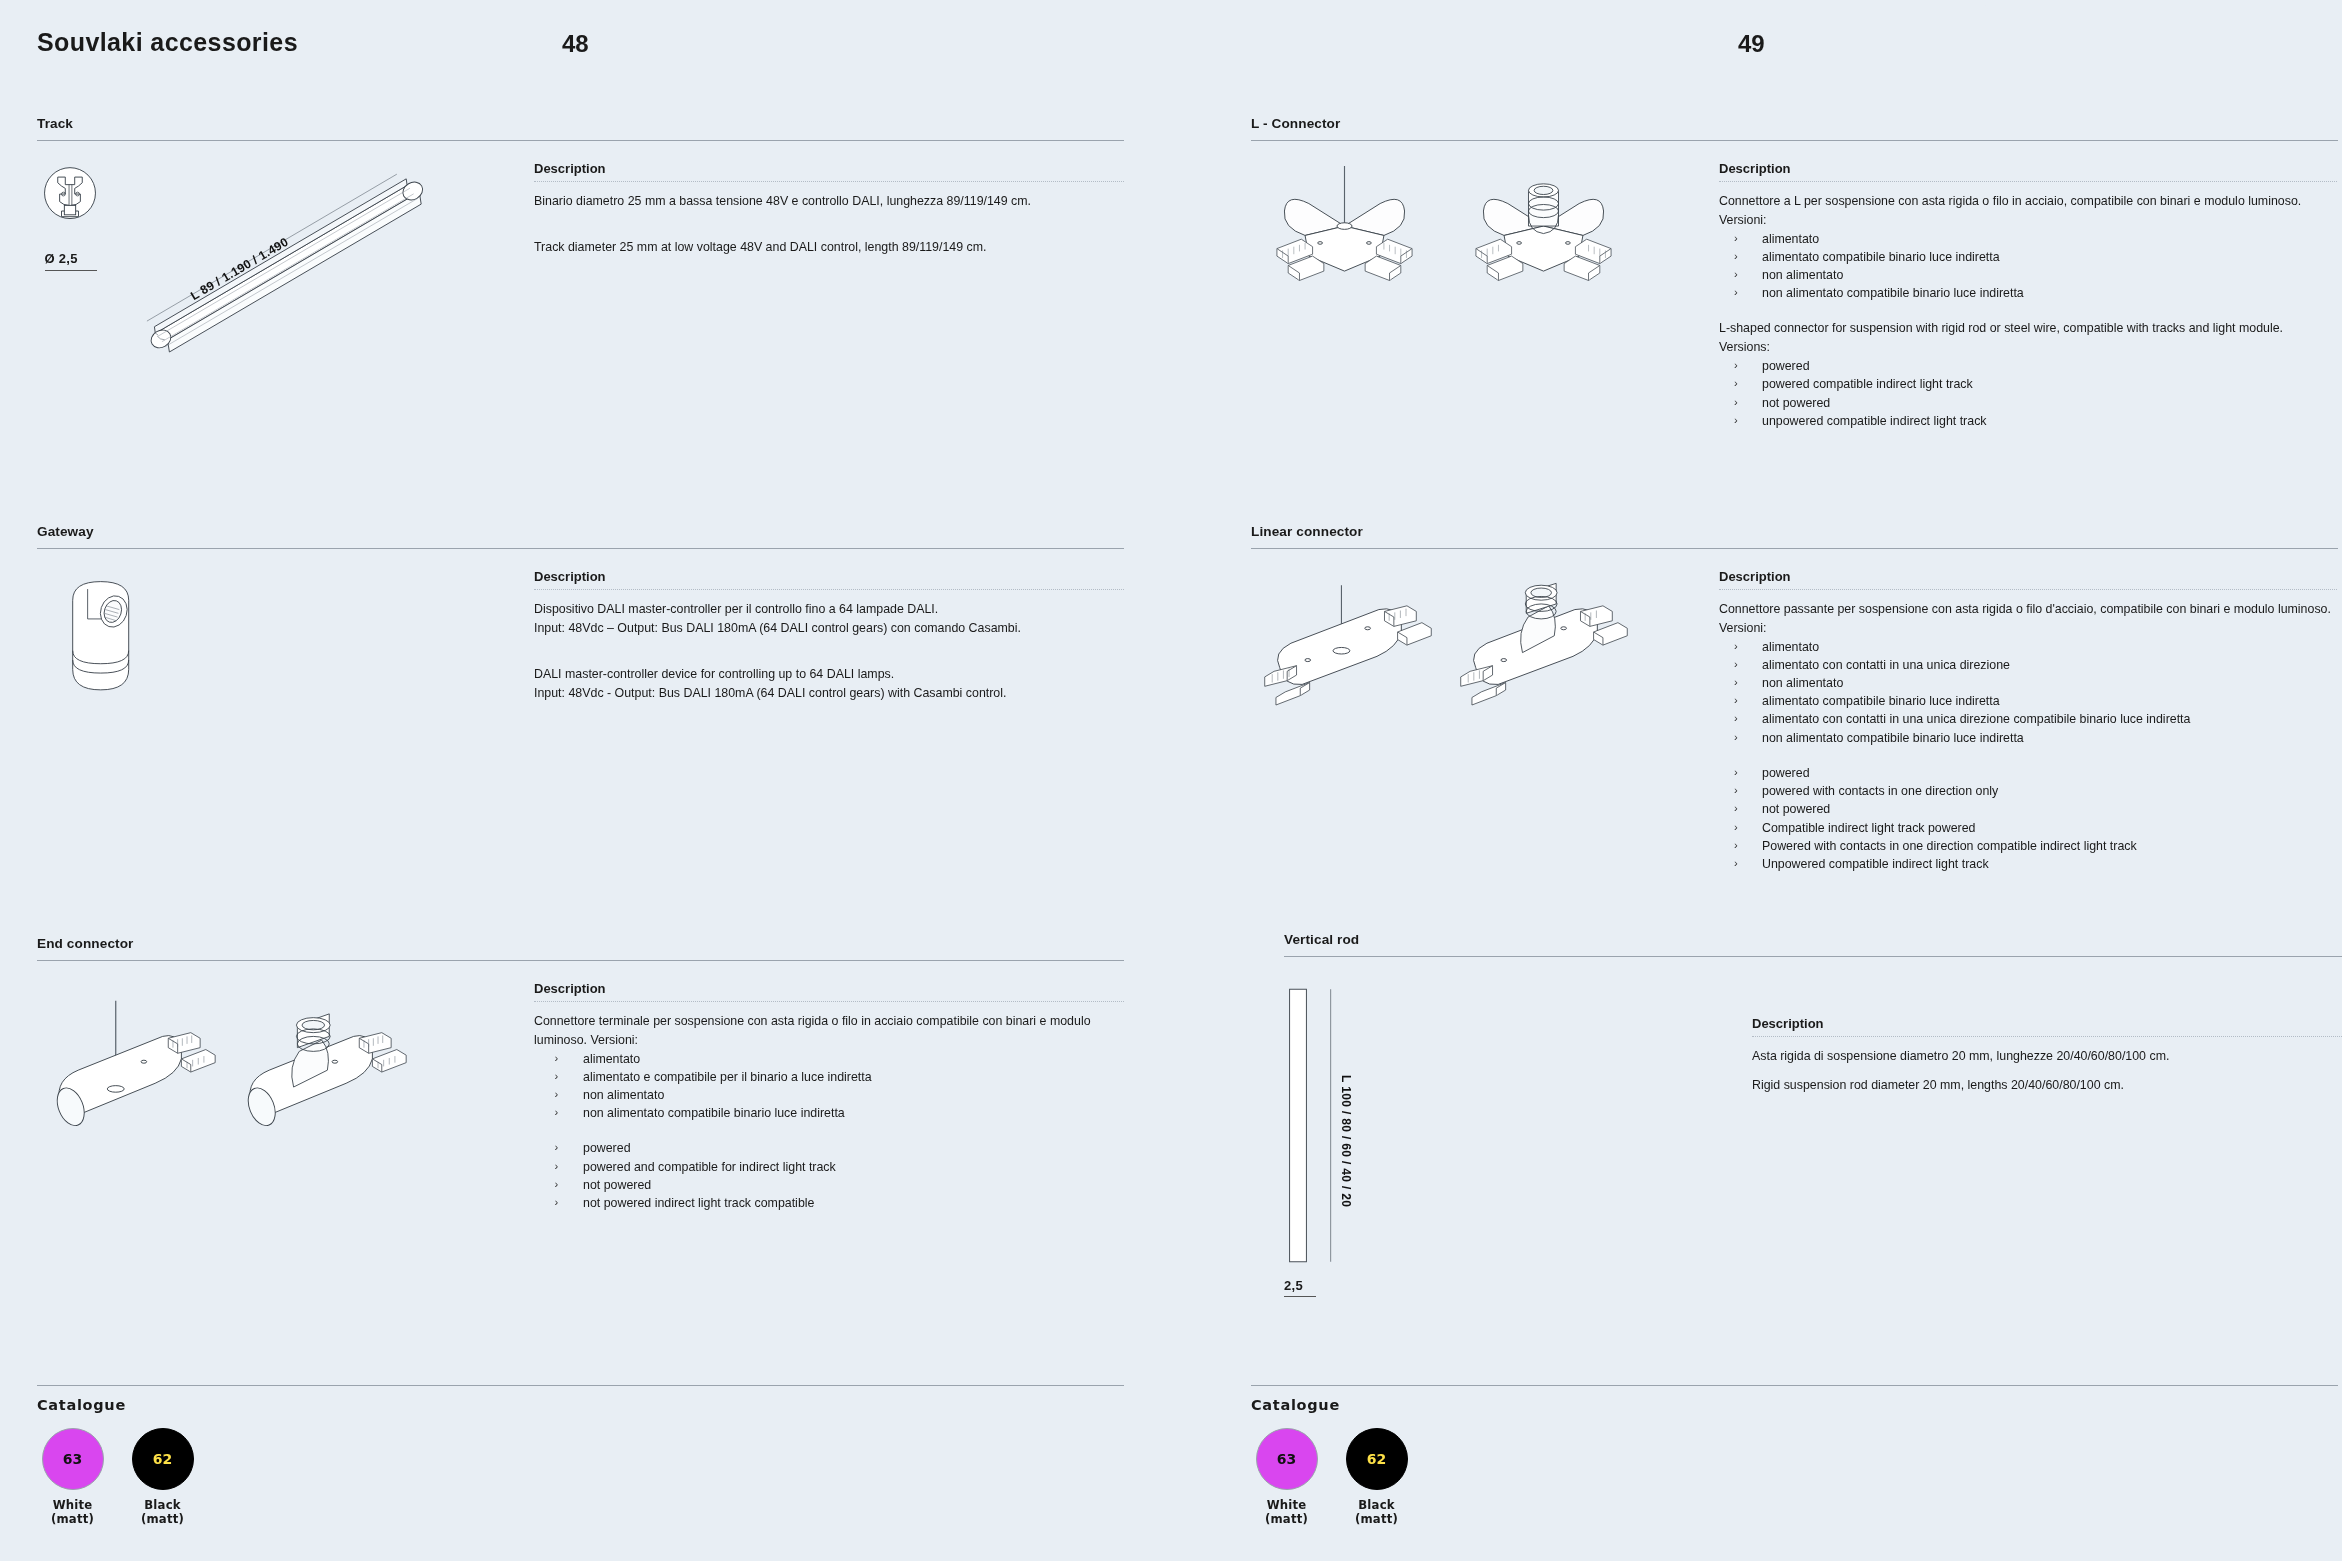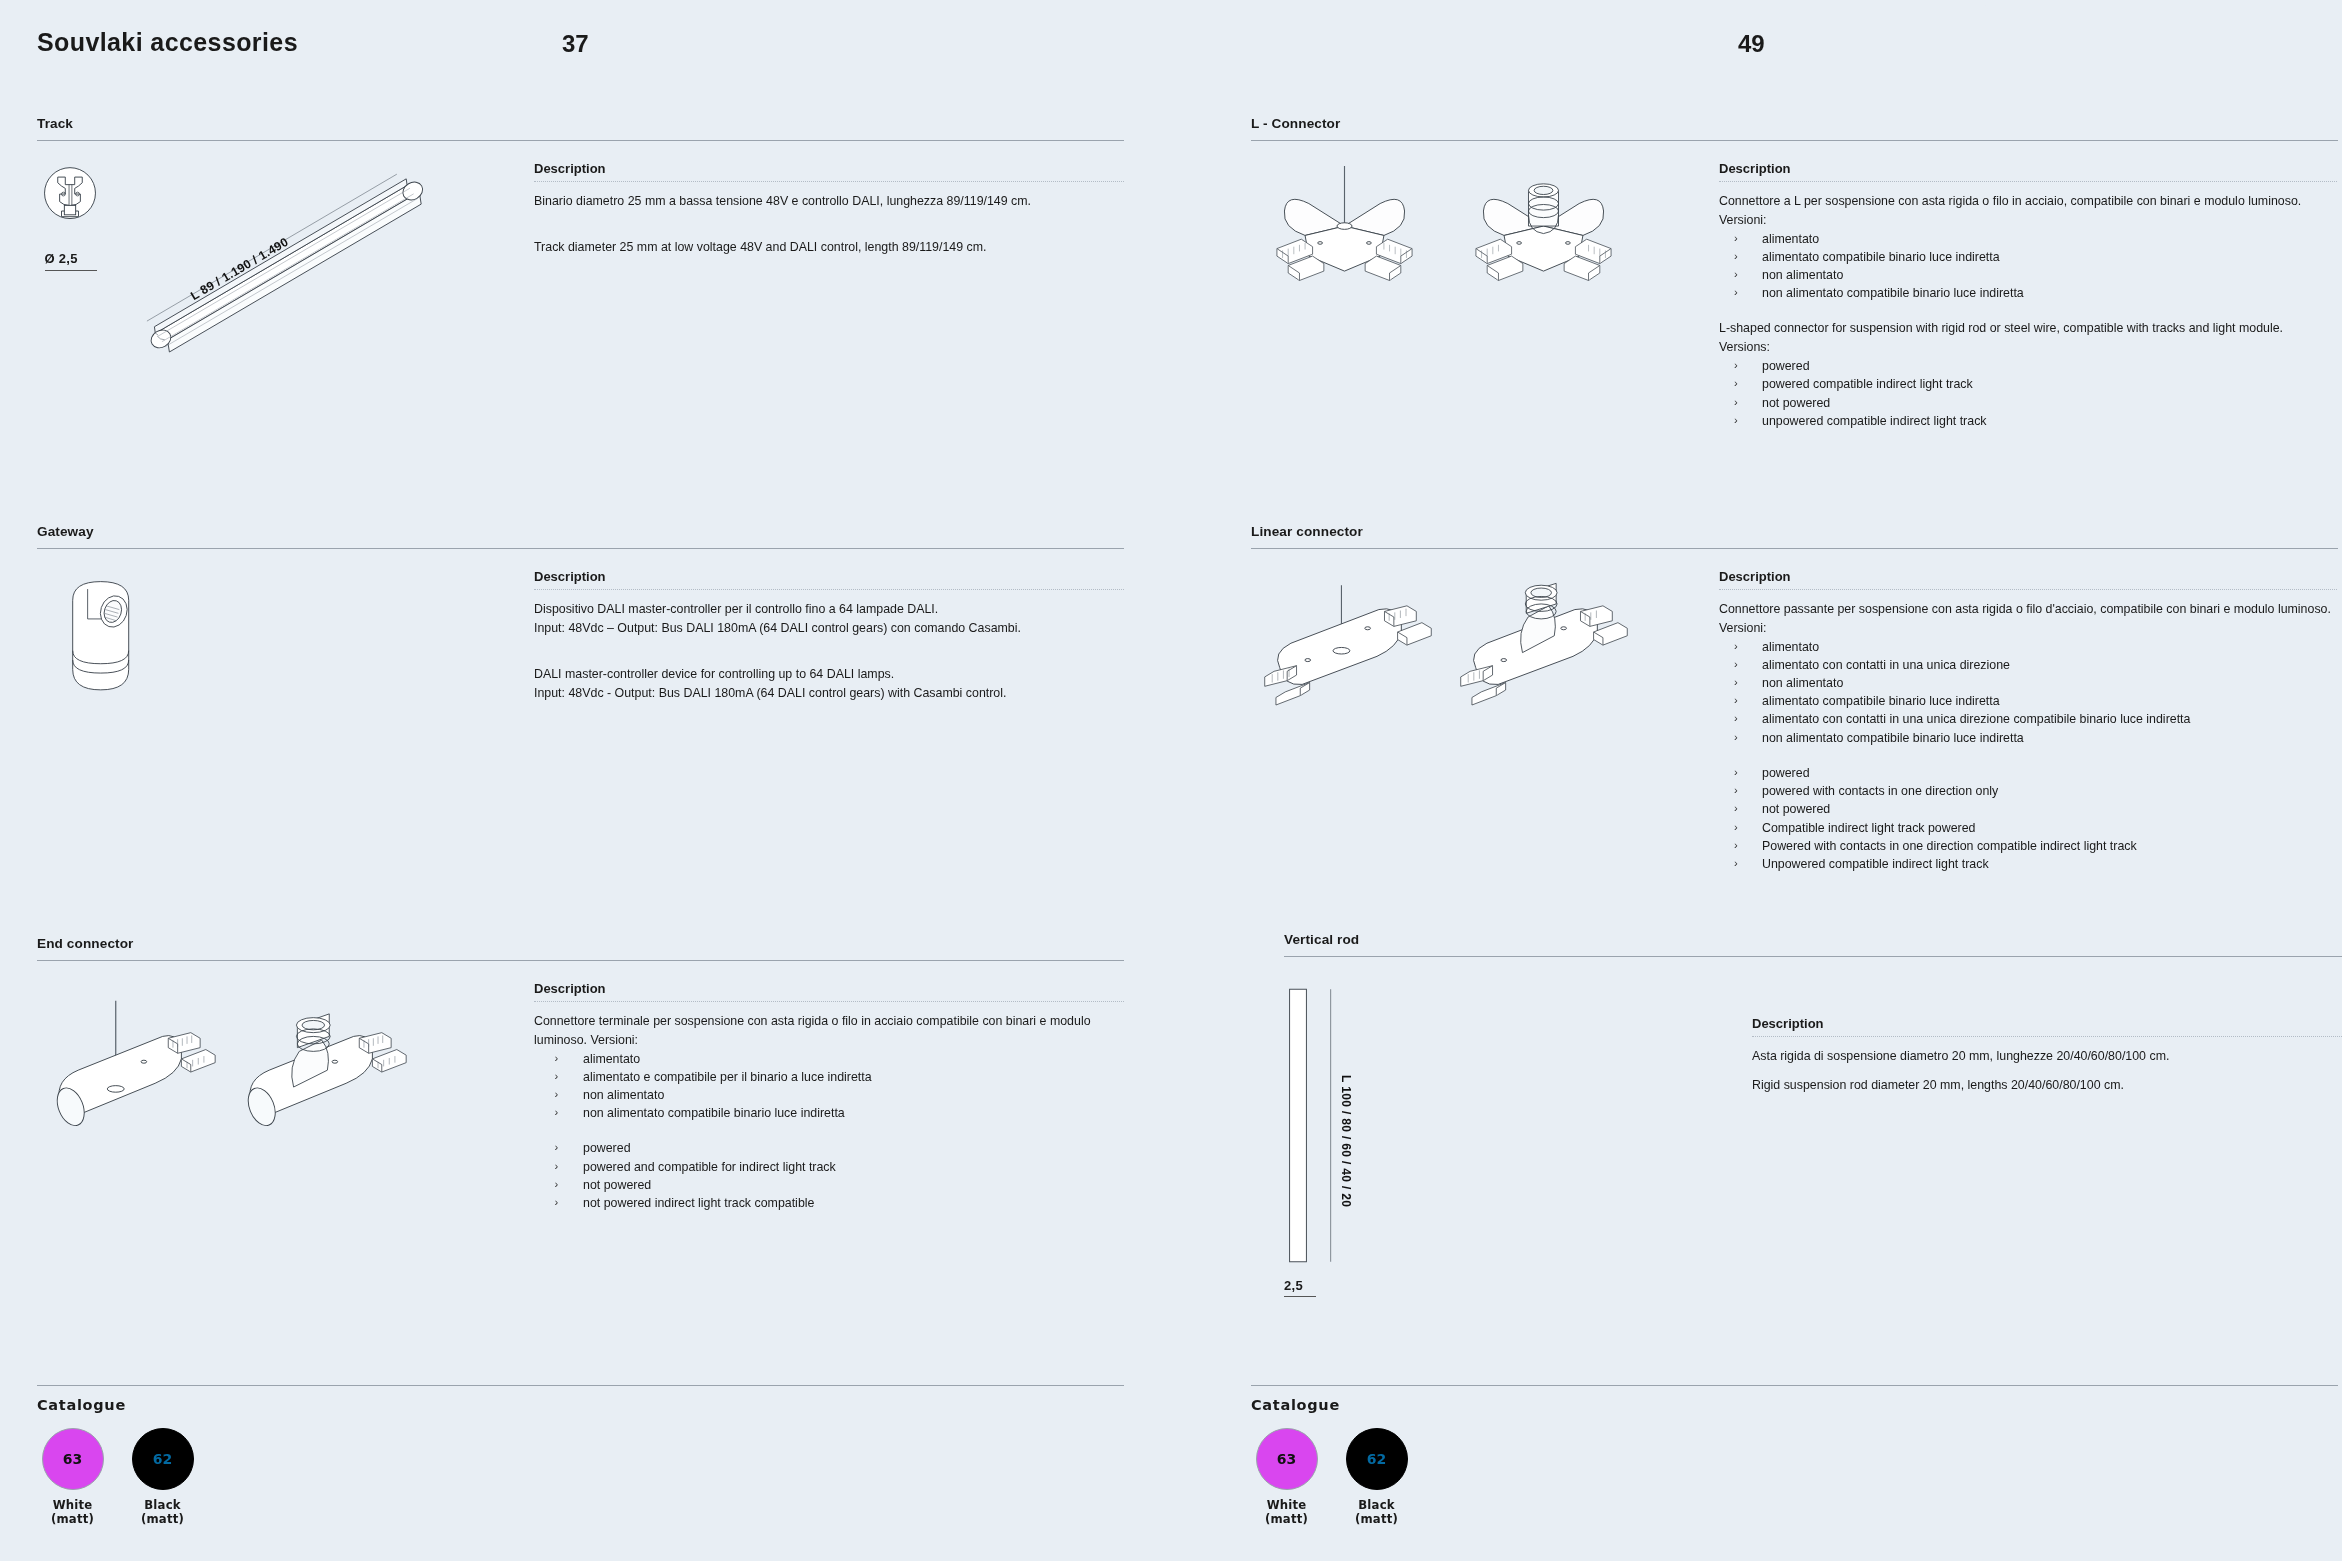--- a/index.html
+++ b/index.html
@@ -167,39 +167,39 @@
     font-weight: bold;
   }
   .sw-white {
     background: #d946ef;
     border: 0.9px solid #9aa3ad;
     color: #111;
   }
   .sw-black {
     background: #000000;
     border: 0.9px solid #000000;
-    color: #0369a1;
+    color: #fde047;
   }
   .sw-label {
     margin-top: 7.5px;
     font-family: "DejaVu Sans", sans-serif;
     font-size: 11.7px;
     font-weight: bold;
     line-height: 1.22;
     letter-spacing: 0.2px;
   }
 </style>
 </head>
 <body>
 
 <div class="page">
 
   <div class="top-bar">
     <div class="doc-title">Souvlaki accessories</div>
-    <div class="pg-num pg-left">37</div>
+    <div class="pg-num pg-left">48</div>
     <div class="pg-num pg-right">49</div>
   </div>
 
   <div class="col col-left">
 
     <div class="section" style="top:117px;">
       <div class="sec-head">Track</div>
       <div class="sec-rule"></div>
 
       <div class="sec-body" style="height:328px;">

